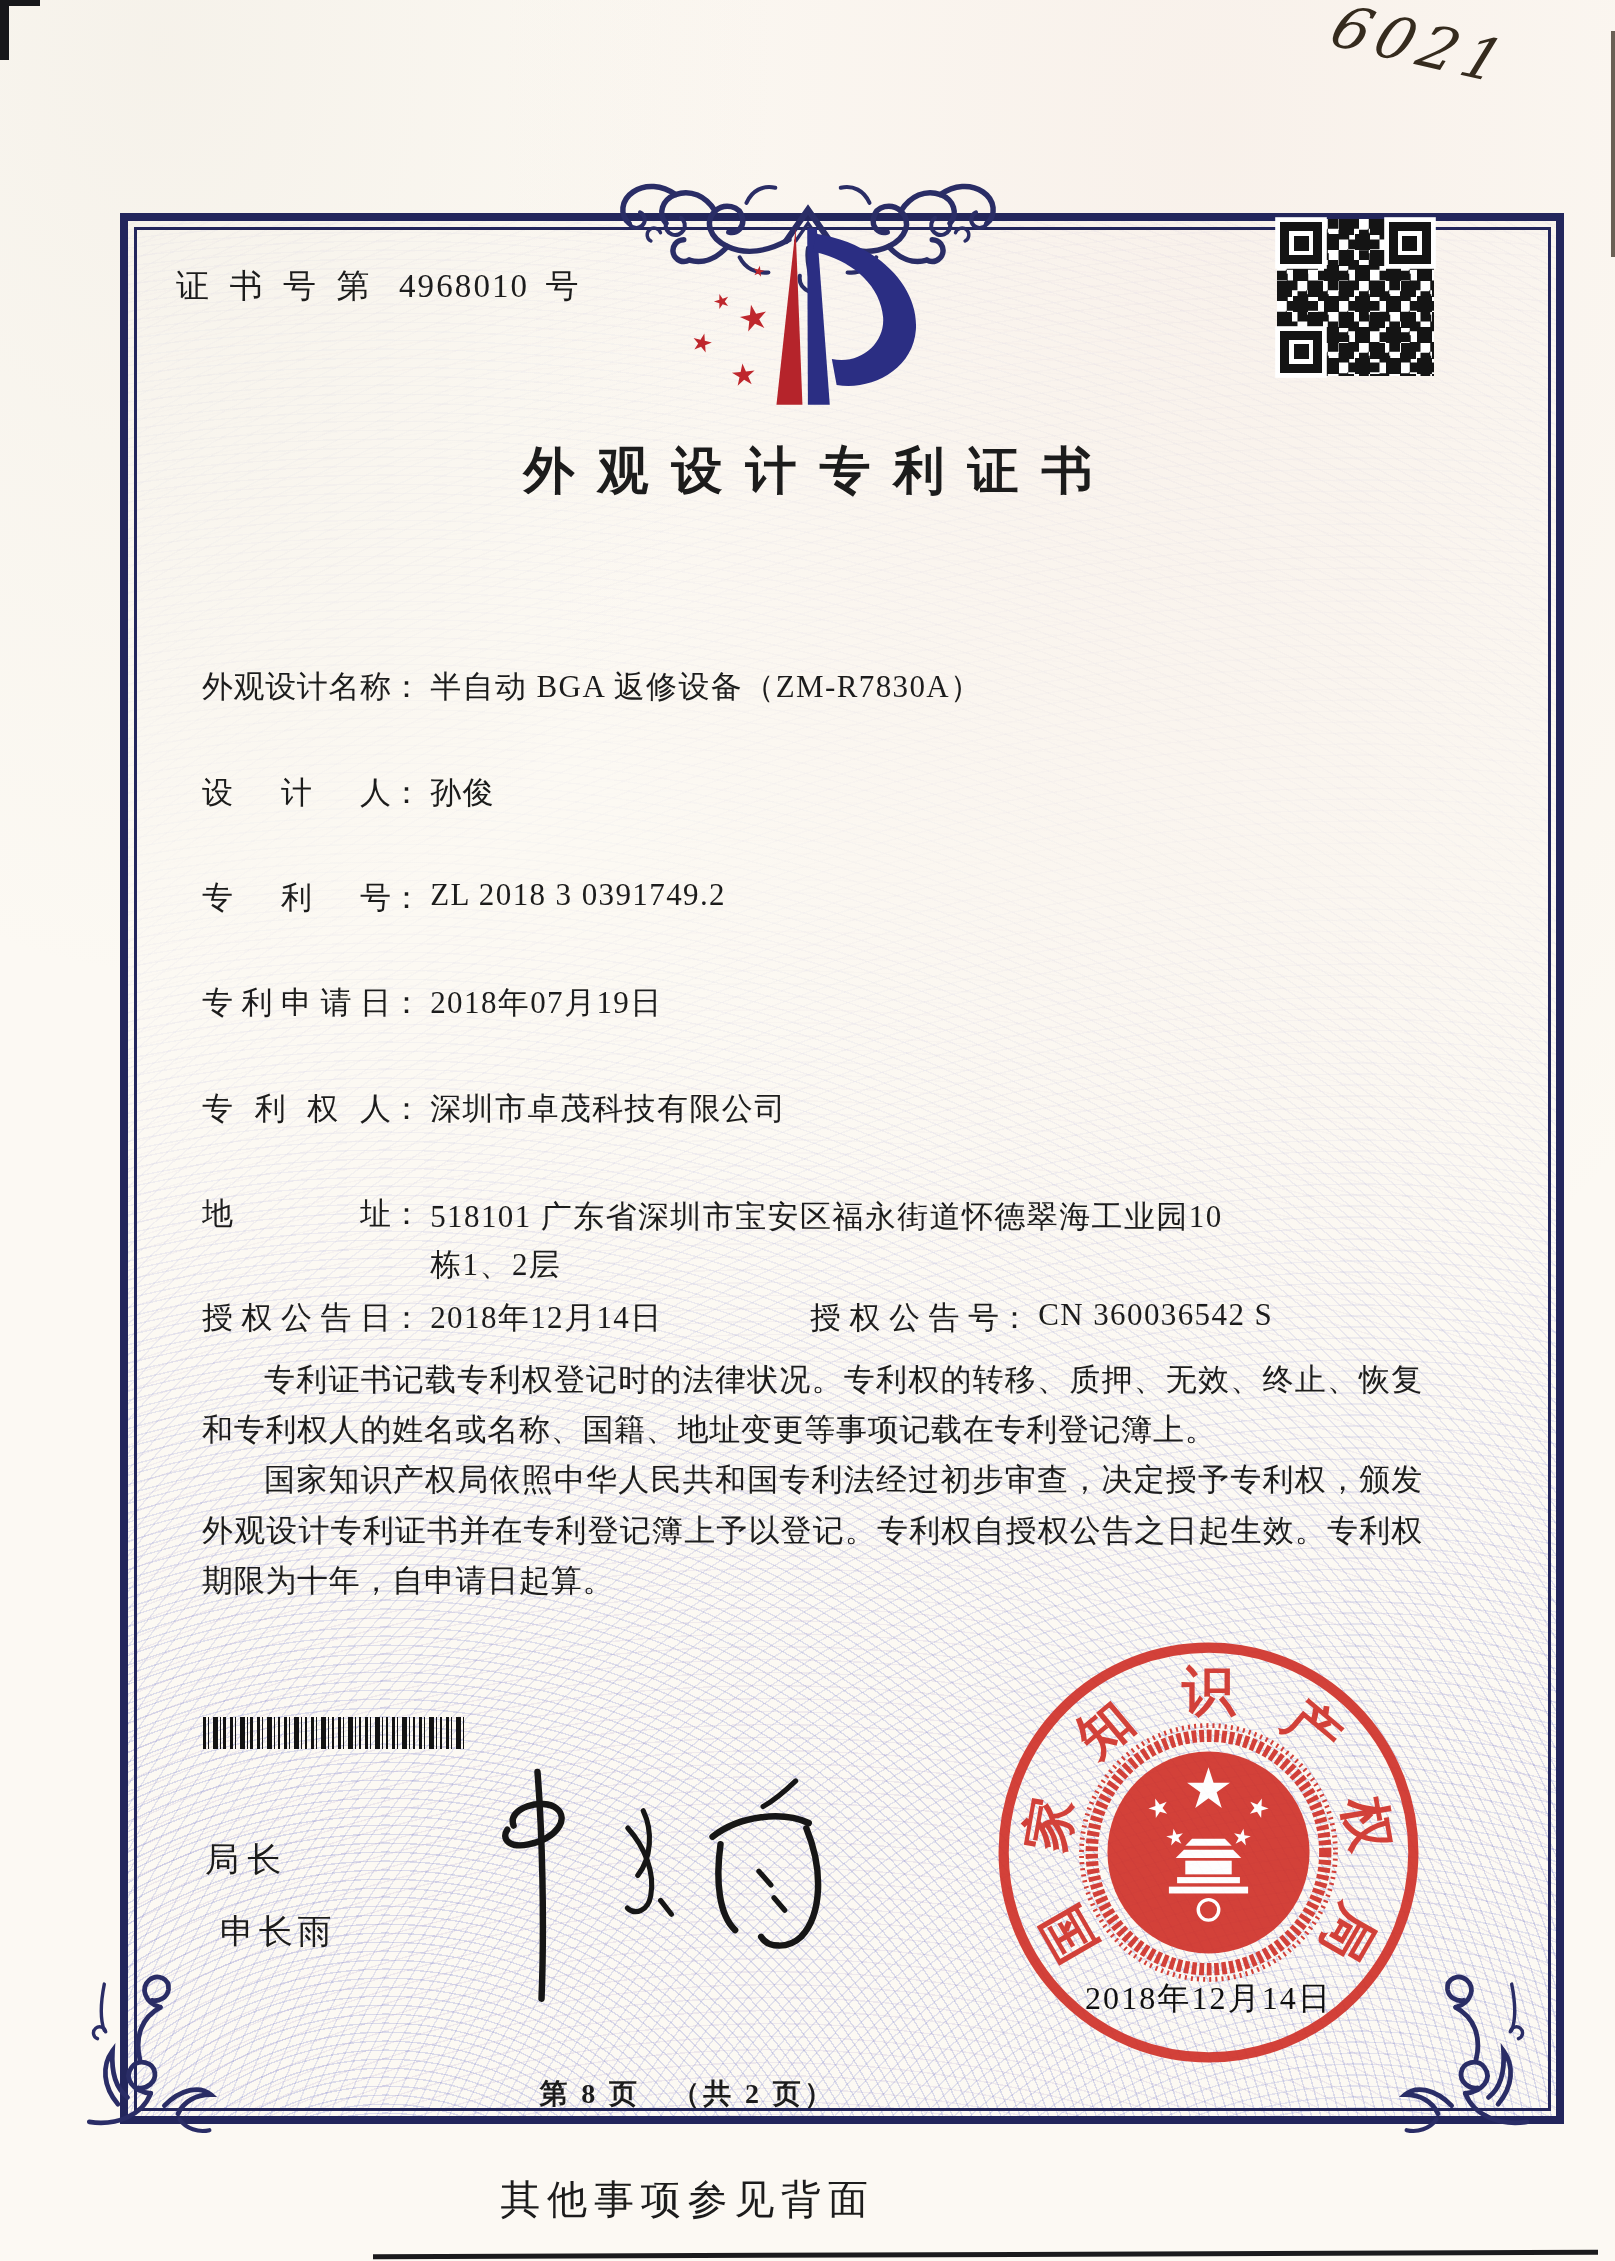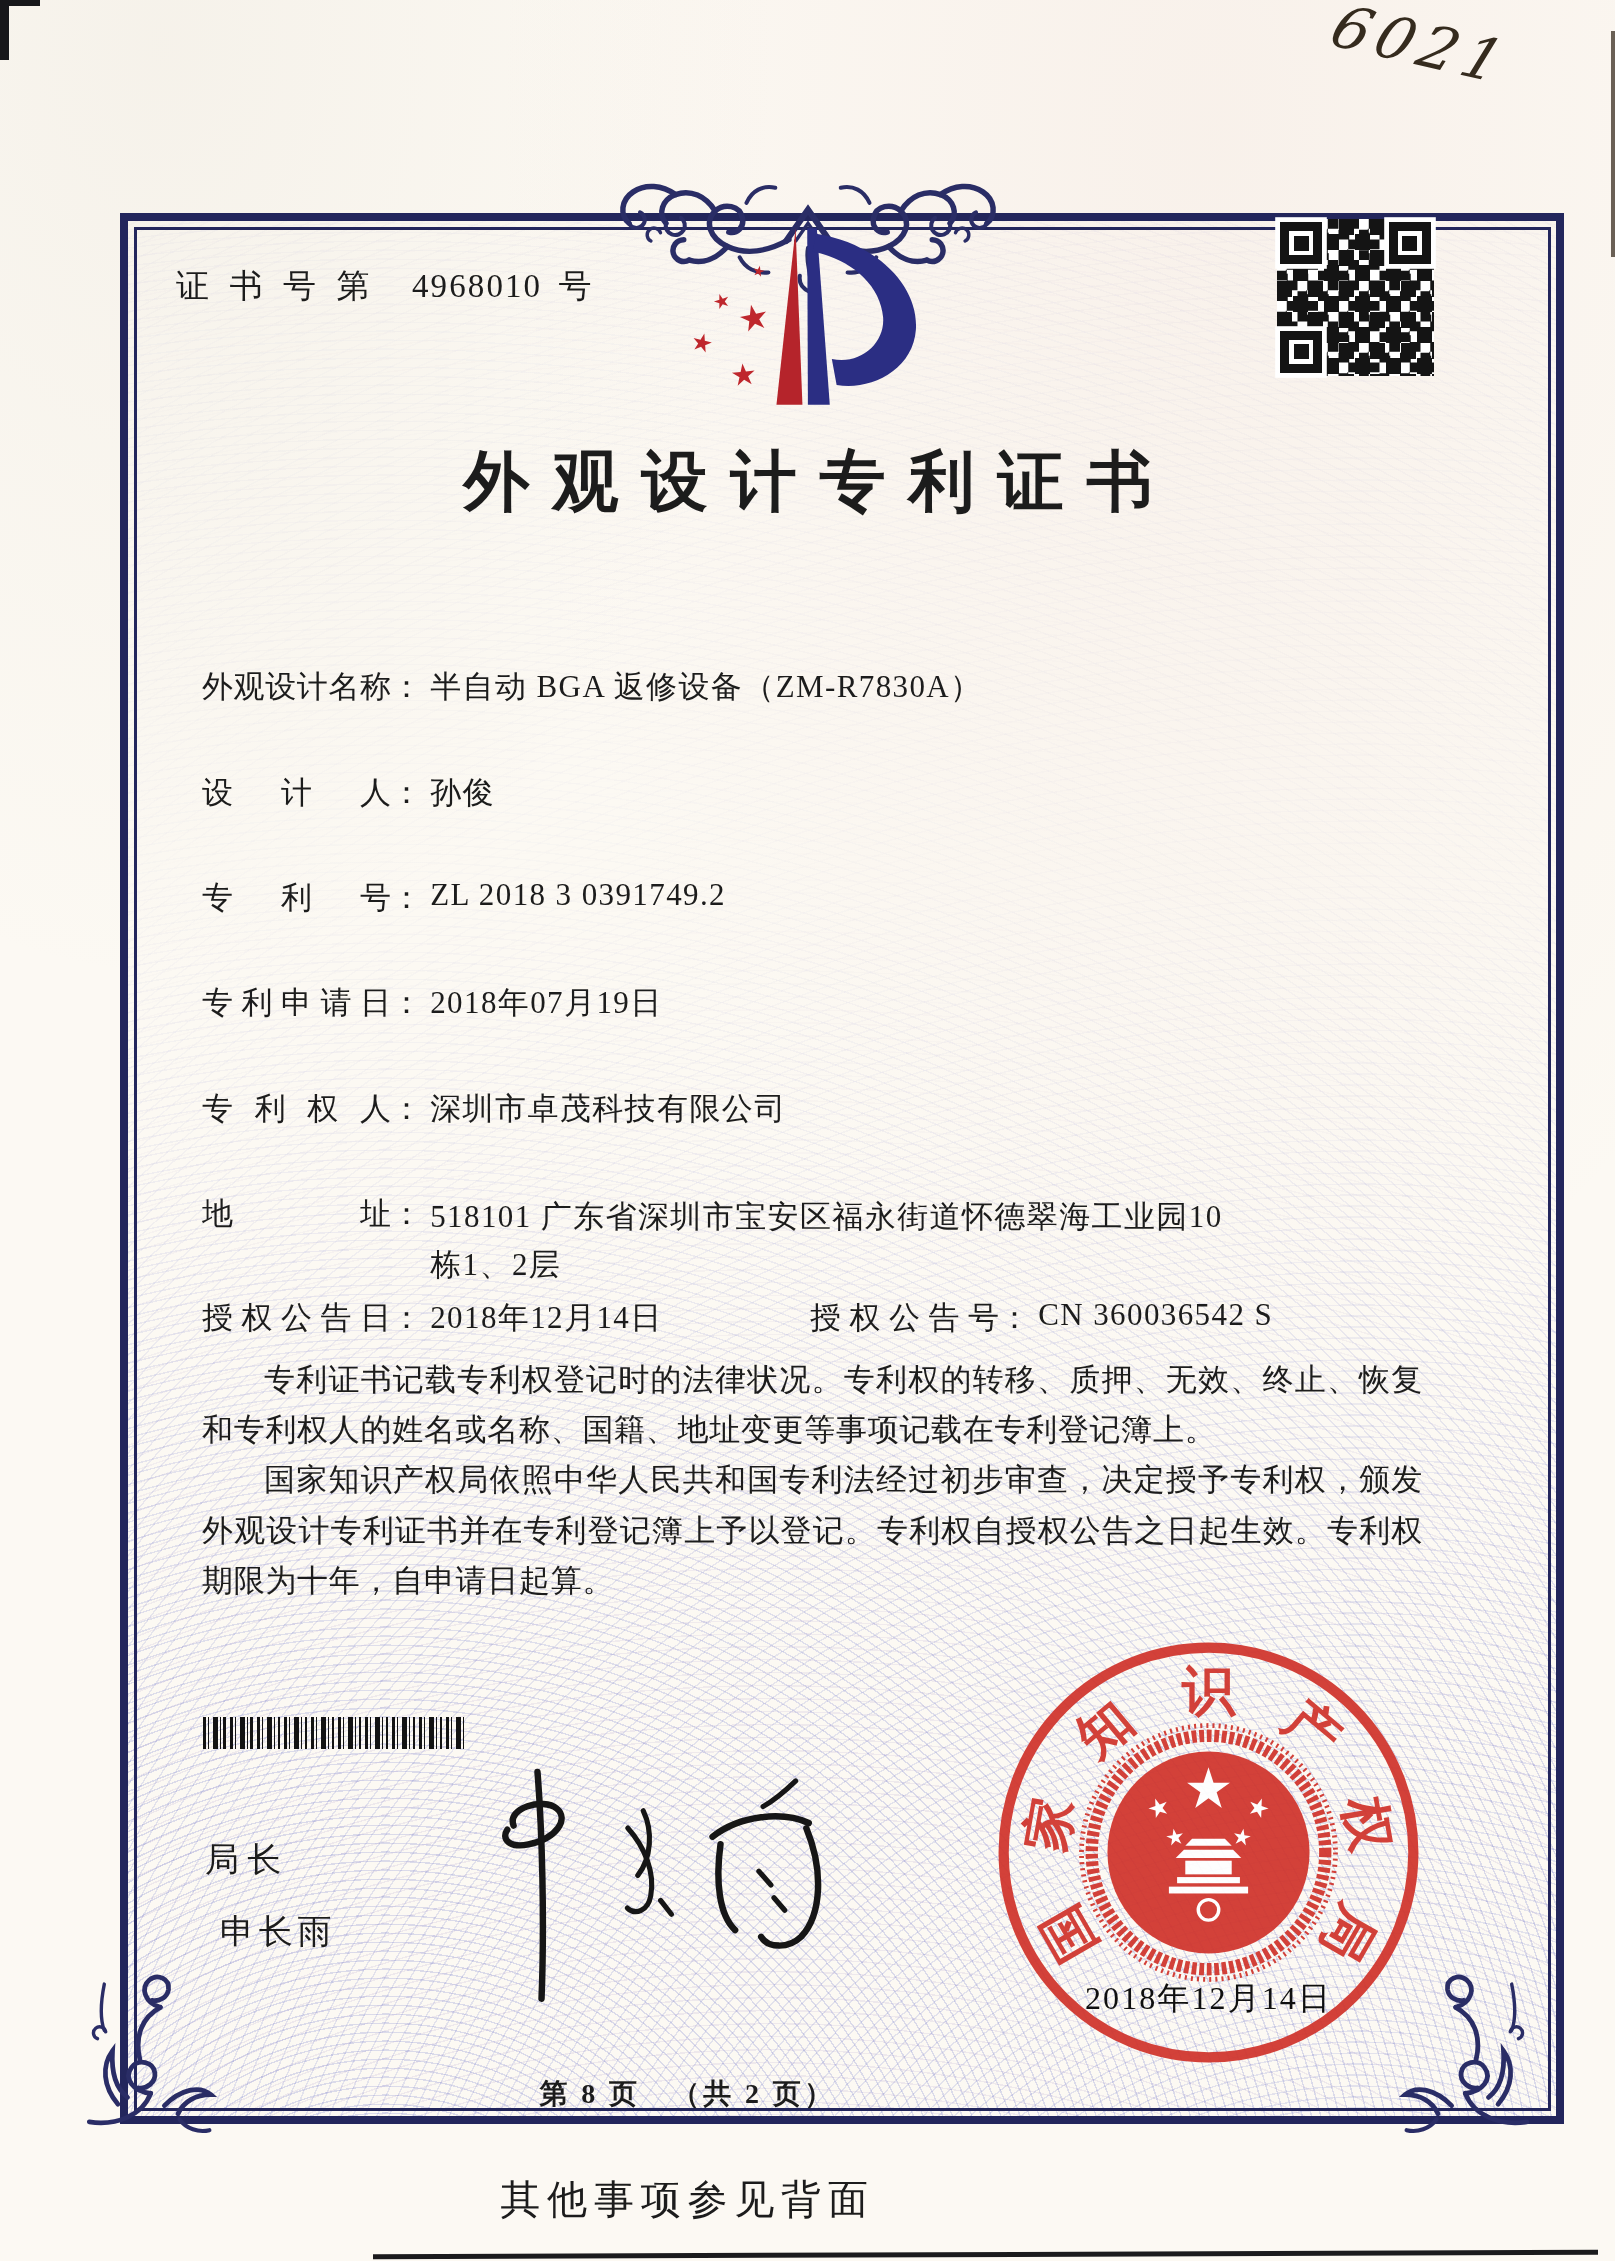--- a/index.html
+++ b/index.html
@@ -34,41 +34,41 @@
   .scan-bottom{position:absolute;left:373px;right:18px;bottom:4.1px;height:4.8px;background:#1b1b1d;transform:rotate(-.2deg);}
   
   .hand-mark{
     position:absolute;left:1332px;top:9.6px;
     font-size:59px;font-style:italic;letter-spacing:6.8px;color:#352b1e;
     transform:rotate(13deg) skewX(-8deg);font-family:"DejaVu Serif","Liberation Serif",serif;
   }
   
   .cert-no{position:absolute;left:176px;top:264px;font-size:33px;white-space:nowrap;}
   .cert-no .cn-label{letter-spacing:20.5px;}
-  .cert-no .cn-num{margin-left:22px;letter-spacing:2.1px;}
+  .cert-no .cn-num{margin-left:9px;letter-spacing:2.1px;}
   .cert-no .cn-suffix{margin-left:16.4px;}
   
   .logo{position:absolute;left:641px;top:201px;}
   .qr{
     position:absolute;left:1277px;top:219px;width:157px;height:157px;
     background-color:#fff;
     background-image:
       conic-gradient(#141414 25%, rgba(0,0,0,0) 0 50%, #141414 0 75%, rgba(0,0,0,0) 0),
       conic-gradient(rgba(0,0,0,0) 25%, #141414 0 50%, rgba(0,0,0,0) 0 75%, #141414 0);
     background-size:20.5px 20.5px,31px 31px;
   }
   .qr-finder{position:absolute;width:42px;height:42px;border:9px solid #141414;background:#fff;box-sizing:border-box;box-shadow:0 0 0 4.8px #fff;}
   .qr-finder::after{content:'';position:absolute;left:4.8px;top:4.8px;width:15px;height:15px;background:#141414;}
   .qr-finder.tl{left:3.4px;top:3.4px;}
   .qr-finder.tr{right:3.4px;top:3.4px;}
   .qr-finder.bl{left:3.4px;bottom:3.4px;}
   
   .title{
     position:absolute;left:0;top:437px;width:1616px;margin:0;
-    text-align:center;font-size:66px;font-weight:700;letter-spacing:23px;padding-left:23px;box-sizing:border-box;
+    text-align:center;font-size:51px;font-weight:700;letter-spacing:23px;padding-left:23px;box-sizing:border-box;
   }
   
   .fr{position:absolute;left:202px;font-size:31px;white-space:nowrap;}
   .fr1{top:666px}.fr2{top:772px}.fr3{top:877px}.fr4{top:982px}.fr5{top:1088px}.fr6{top:1193px}
   .flabel{display:inline-flex;justify-content:space-between;width:189px;vertical-align:top;}
   .fcolon{vertical-align:top;}
   .fvalue{margin-left:8.2px;vertical-align:top;letter-spacing:1.4px;}
   .fr6 .fvalue{display:inline-block;white-space:normal;width:1025px;}
   .vline{display:block;line-height:1.54;}
   .grant-date{position:absolute;left:202px;top:1297px;font-size:31px;white-space:nowrap;}

